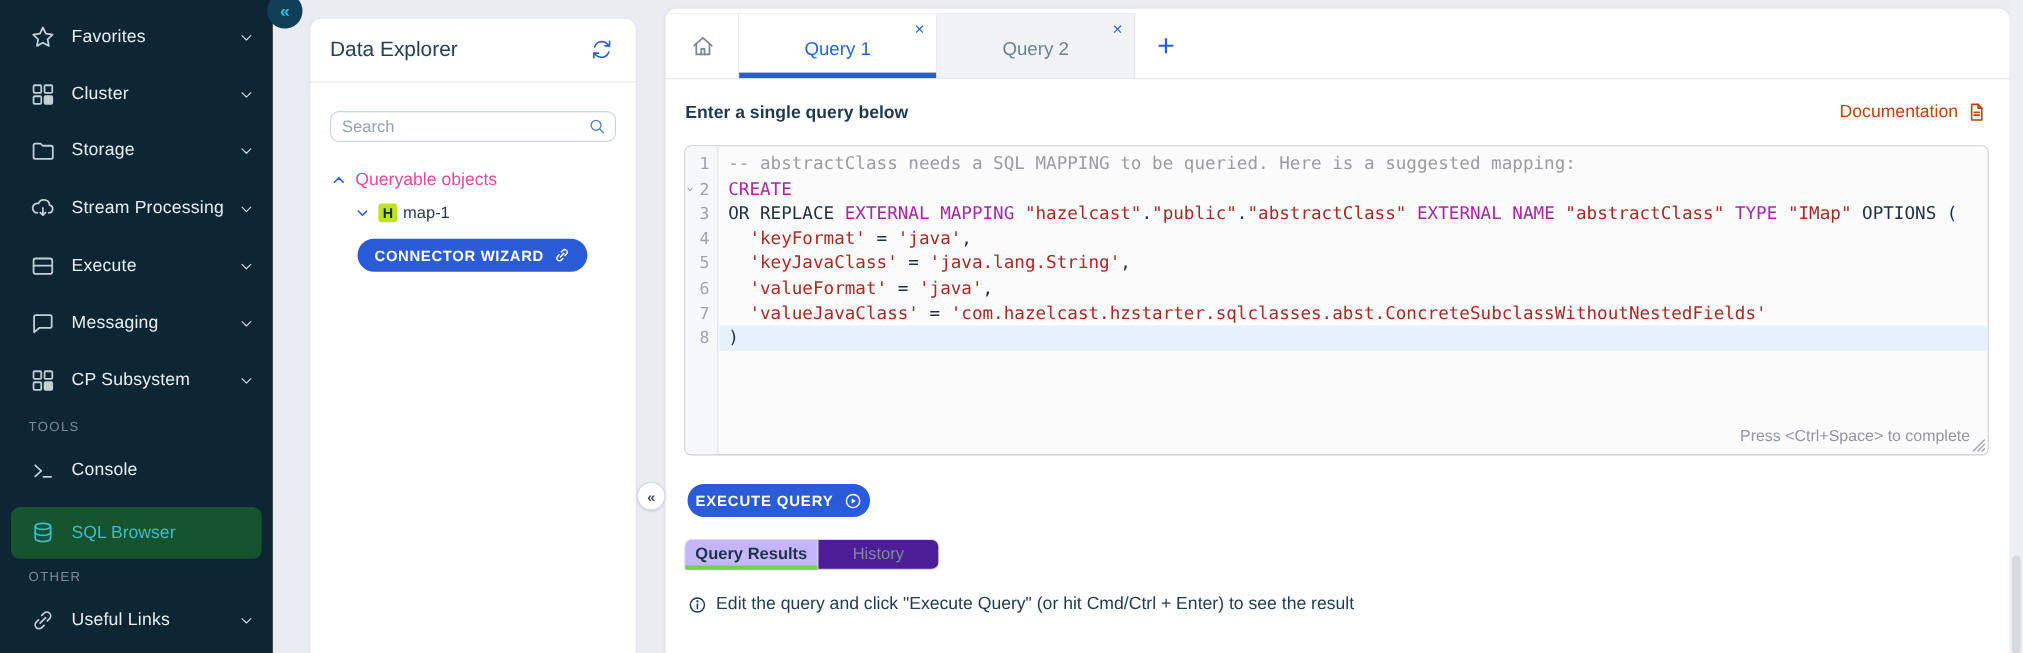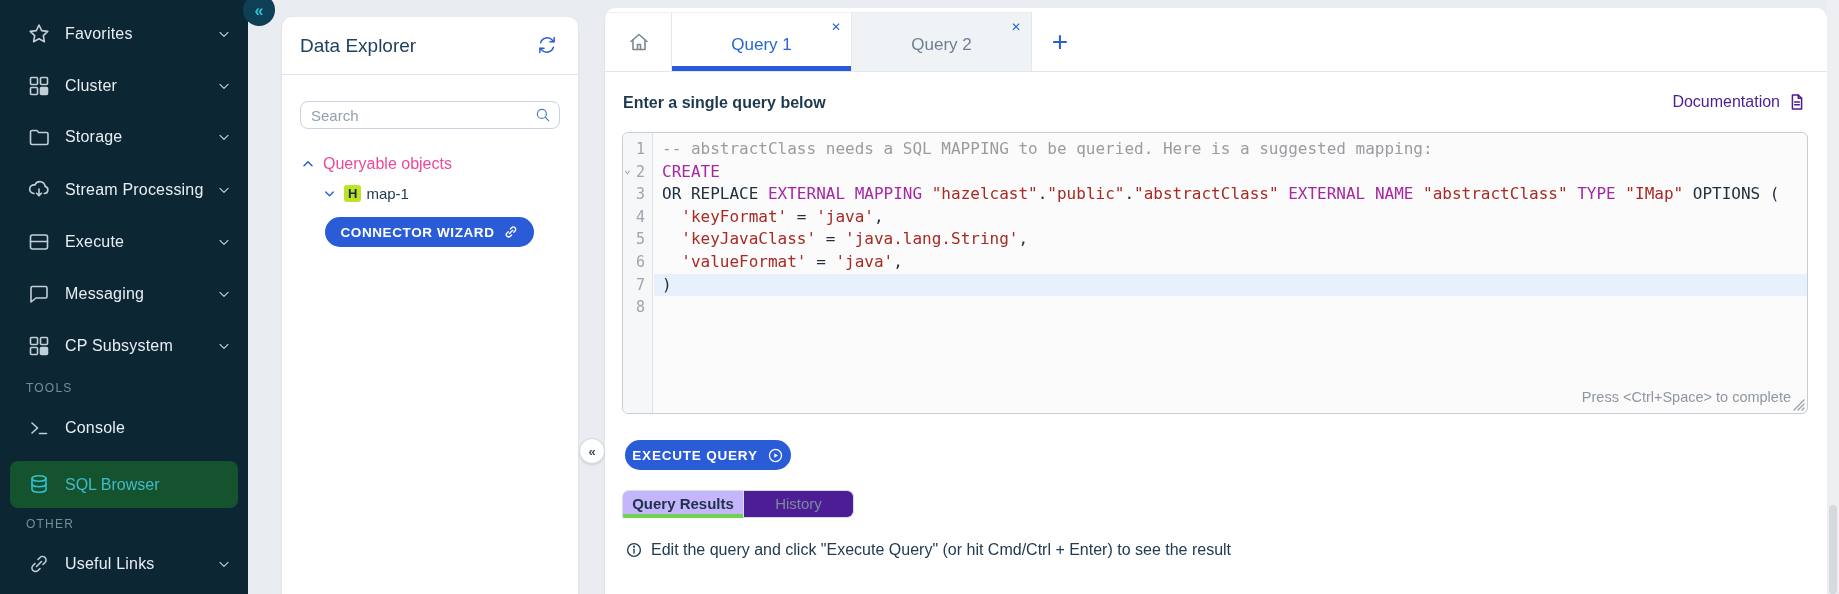--- a/index.html
+++ b/index.html
@@ -95,21 +95,21 @@
   .tab-q1 .tab-underline { position:absolute; left:0; right:0; bottom:0; height:5px; background:#2a5cd7; }
   .tab-q2 { left:247px; width:180px; background:#f0f3f6; border-right:1px solid #e3e7ed; border-top:1px solid #e8ebf0; }
   .tab-q2 .tab-label { position:absolute; left:0; right:0; top:22px; text-align:center; font-size:17px; color:#6e7f95; }
   .tab-close { position:absolute; top:8px; right:10px; font-size:12px; color:#2a6ad4; cursor:pointer; line-height:12px; }
   .tab-add { position:absolute; left:432px; top:4px; bottom:0; width:46px; display:flex; align-items:center;
     justify-content:center; font-size:28px; font-weight:300; color:#2a5cd7; cursor:pointer; }
 
   .toolbar-row { position:relative; height:60px; }
   .query-title { position:absolute; left:18px; top:22px; font-size:16px; font-weight:bold; color:#1d3950; }
   .doc-link { position:absolute; right:20px; top:20px; display:flex; align-items:center; gap:7px;
-    color:#4c1d95; font-size:16px; cursor:pointer; }
+    color:#c2410c; font-size:16px; cursor:pointer; }
   .doc-link .d-icon { width:20px; height:20px; }
 
   
   .editor {
     position:absolute; left:17px; top:124px; width:1186px; height:282px;
     border:1px solid #c9ced6; border-radius:6px; background:#fbfbfc; overflow:hidden;
     font-family:"DejaVu Sans Mono", monospace;
   }
   .gutter {
     position:absolute; left:0; top:0; bottom:0; width:30px;
@@ -414,20 +414,21 @@
         <div class="gut-row"><span>7</span></div>
         <div class="gut-row"><span>8</span></div>
       </div>
     <div class="code-area">
         <div class="code-row"><span class="tok-c">-- abstractClass needs a SQL MAPPING to be queried. Here is a suggested mapping:</span></div>
         <div class="code-row"><span class="tok-k">CREATE</span></div>
         <div class="code-row"><span class="tok-p">OR REPLACE </span><span class="tok-k">EXTERNAL MAPPING </span><span class="tok-s">"hazelcast"</span><span class="tok-p">.</span><span class="tok-s">"public"</span><span class="tok-p">.</span><span class="tok-s">"abstractClass"</span><span class="tok-p"> </span><span class="tok-k">EXTERNAL NAME </span><span class="tok-s">"abstractClass"</span><span class="tok-p"> </span><span class="tok-k">TYPE </span><span class="tok-s">"IMap"</span><span class="tok-p"> OPTIONS (</span></div>
         <div class="code-row"><span class="tok-p">  </span><span class="tok-s">'keyFormat'</span><span class="tok-p"> = </span><span class="tok-s">'java'</span><span class="tok-p">,</span></div>
         <div class="code-row"><span class="tok-p">  </span><span class="tok-s">'keyJavaClass'</span><span class="tok-p"> = </span><span class="tok-s">'java.lang.String'</span><span class="tok-p">,</span></div>
         <div class="code-row"><span class="tok-p">  </span><span class="tok-s">'valueFormat'</span><span class="tok-p"> = </span><span class="tok-s">'java'</span><span class="tok-p">,</span></div>
+        <div class="code-row"><span class="tok-p">  </span><span class="tok-s">'valueJavaClass'</span><span class="tok-p"> = </span><span class="tok-s">'com.hazelcast.hzstarter.sqlclasses.abst.ConcreteSubclassWithoutNestedFields'</span></div>
         <div class="code-row active-line"><span class="tok-p">)</span></div>
       </div>
     <div class="editor-hint">Press &lt;Ctrl+Space&gt; to complete</div>
     <span class="icon resize-handle">
         <svg viewBox="0 0 12 12" style="stroke-width:1.2">
           <path d="M11 1L1 11"></path>
           <path d="M11 5L5 11"></path>
           <path d="M11 9L9 11"></path>
         </svg>
       </span>

